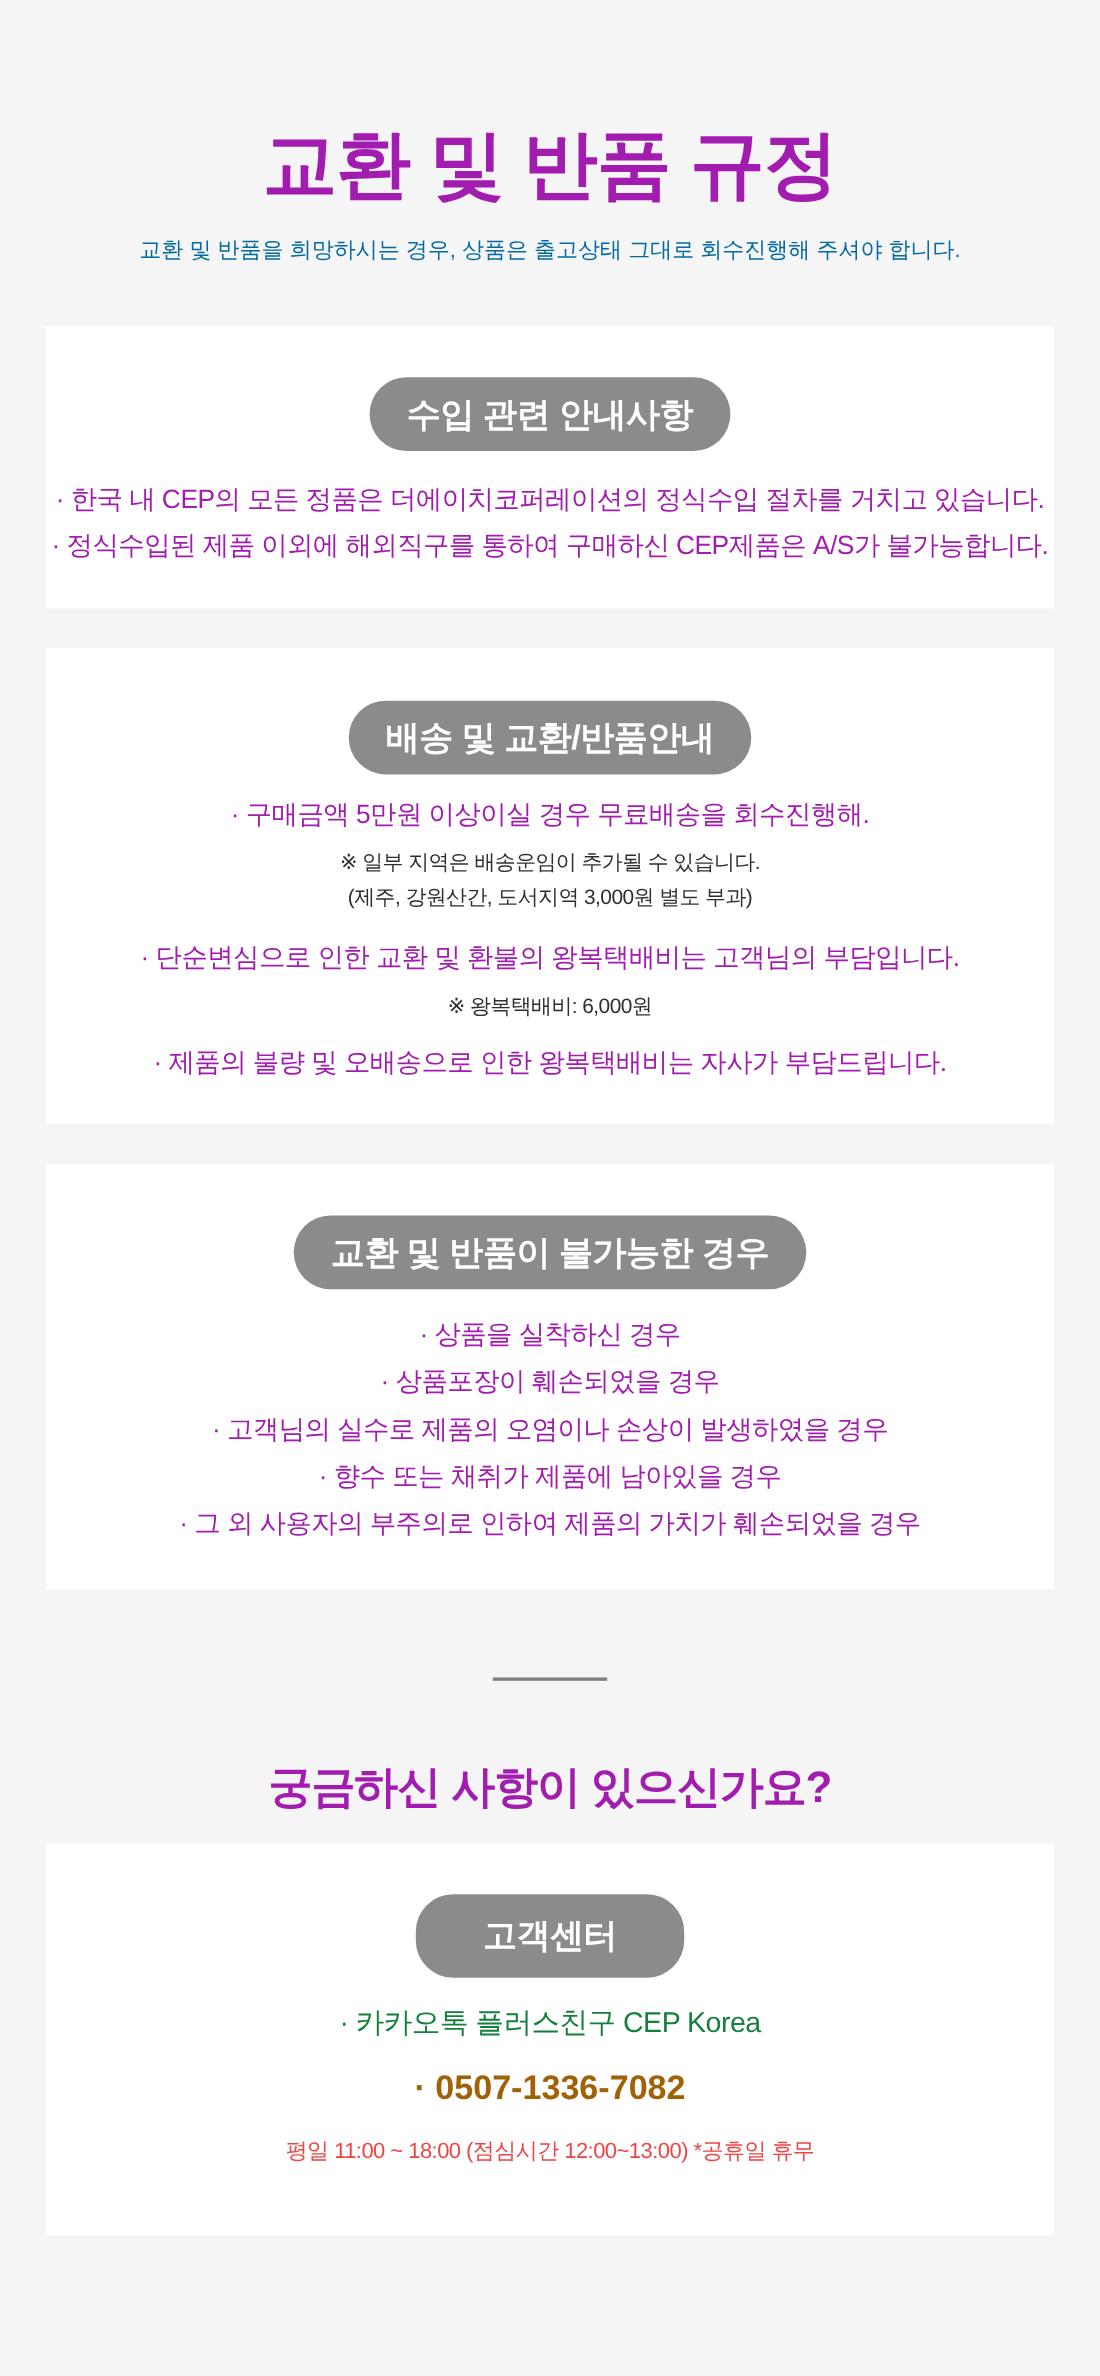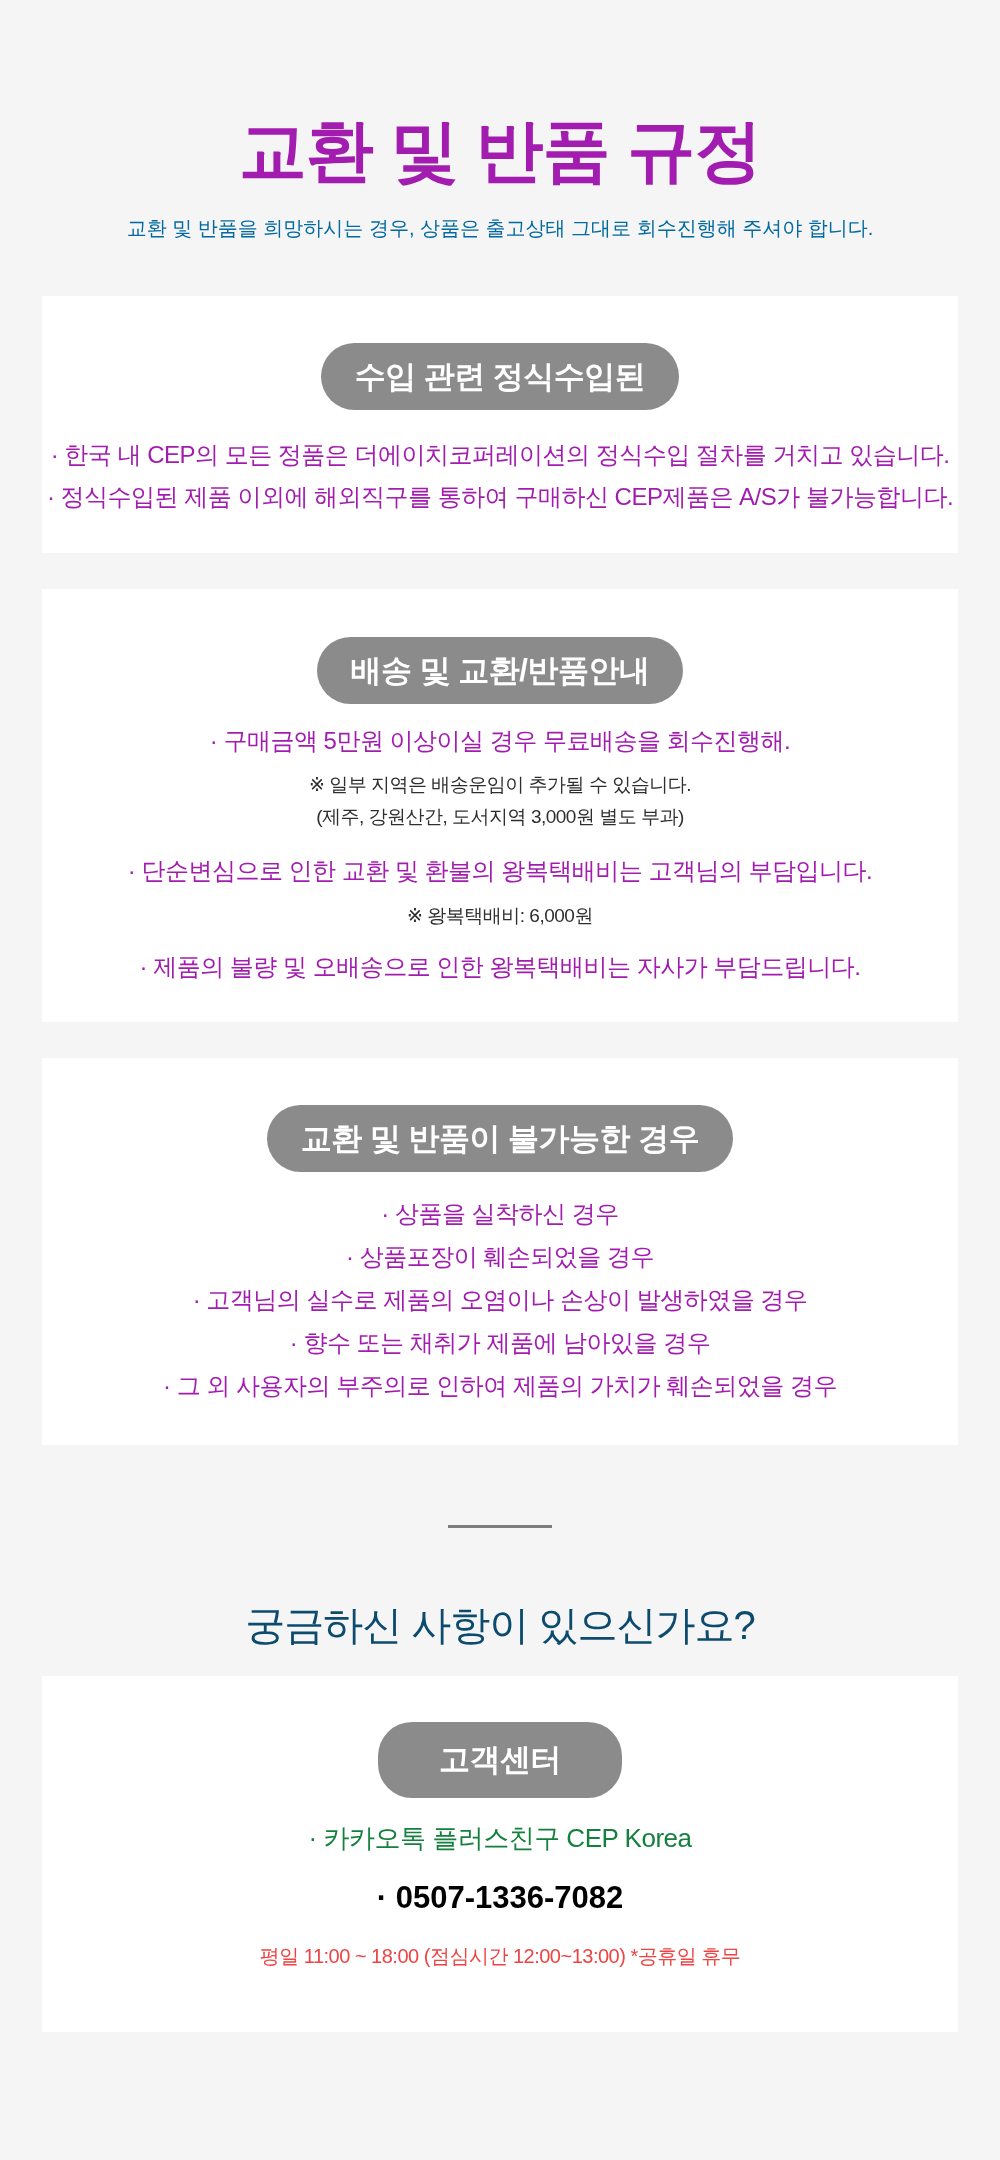--- a/index.html
+++ b/index.html
@@ -83,58 +83,58 @@
   .divider {
     width: 104px;
     height: 3px;
     background: #7d7d7d;
     margin: 80px auto 0 auto;
   }
   .faq-heading {
     margin-top: 73px;
     font-size: 40px;
     line-height: 48px;
-    font-weight: 400;
+    font-weight: 700;
     letter-spacing: -1px;
-    color: #0c4a6e;
+    color: #a21caf;
   }
   .contact-kakao {
     margin-top: 20px;
     font-size: 26px;
     line-height: 40px;
     font-weight: 500;
     letter-spacing: -0.5px;
     color: #15803d;
   }
   .contact-phone {
     margin-top: 18px;
     font-size: 31px;
     line-height: 44px;
     font-weight: 600;
-    color: #000000;
+    color: #a16207;
   }
   .contact-hours {
     margin-top: 20px;
     font-size: 20px;
     line-height: 32px;
     font-weight: 400;
     letter-spacing: -0.5px;
     color: #ef4444;
   }
 </style>
 </head>
 <body>
 
 <div class="page">
 
   <div class="page-title">교환 및 반품 규정</div>
   <div class="page-subtitle">교환 및 반품을 희망하시는 경우, 상품은 출고상태 그대로 회수진행해 주셔야 합니다.</div>
 
   <div class="card card-1">
-    <div class="badge">수입 관련 정식수입된</div>
+    <div class="badge">수입 관련 안내사항</div>
     <div class="bullets-1">
       <div class="bullet">· 한국 내 CEP의 모든 정품은 더에이치코퍼레이션의 정식수입 절차를 거치고 있습니다.</div>
       <div class="bullet">· 정식수입된 제품 이외에 해외직구를 통하여 구매하신 CEP제품은 A/S가 불가능합니다.</div>
     </div>
   </div>
 
   <div class="card card-2">
     <div class="badge badge-wide">배송 및 교환/반품안내</div>
 
     <div class="group-1">

